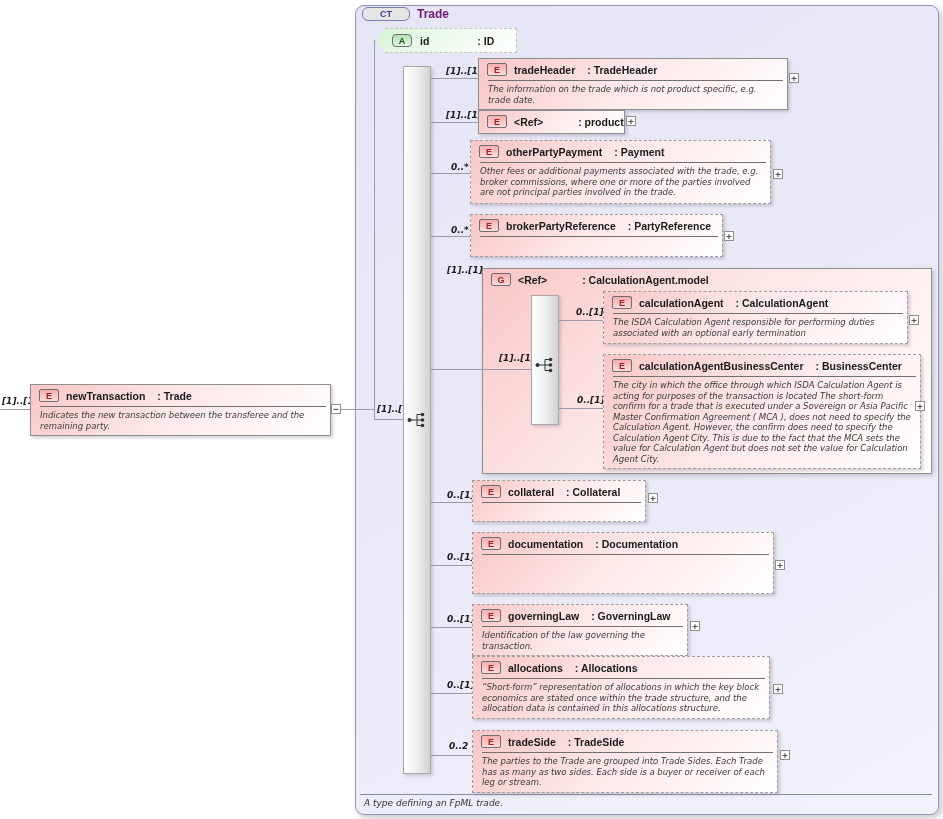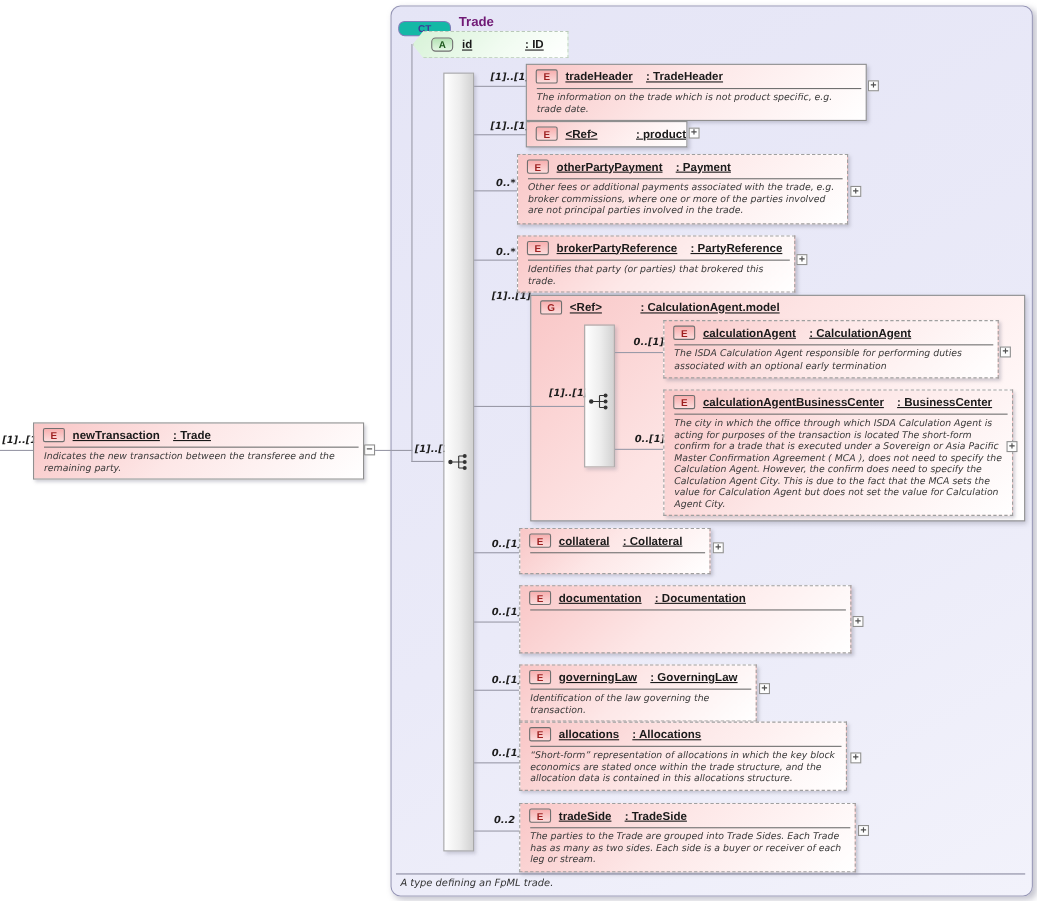--- a/index.html
+++ b/index.html
@@ -17,32 +17,32 @@
             border:1px solid #9595b5; border-radius:9px;
             box-shadow:3px 3px 6px rgba(110,110,135,.4); }
   .ct-header { position:absolute; left:362px; top:7px; display:flex; align-items:center; gap:7px; }
   .ct-title  { font:bold 12px "Liberation Sans",sans-serif; color:#701a75; }
   .ct-footer { position:absolute; left:364px; top:798px; font:italic 9px "DejaVu Sans",sans-serif; color:#333; }
 
   
   .badge { display:inline-flex; align-items:center; justify-content:center; flex:none;
            width:20px; height:13px; font:bold 9px "Liberation Sans",sans-serif;
            border:1px solid #6f6f6f; border-radius:2px; box-sizing:border-box; }
-  .badge.ct { width:48px; height:14px; background:#14b8a6; border-color:#7d7db8; color:#3c3c96; border-radius:6px;margin-top:12px; }
+  .badge.ct { width:48px; height:14px; background:#e5e5e5; border-color:#7d7db8; color:#3c3c96; border-radius:6px; }
   .badge.e  { background:linear-gradient(180deg,#f7aeae,#fcdcdc); color:#9c1f1f; }
   .badge.g  { background:linear-gradient(180deg,#f7aeae,#fcdcdc); color:#9c1f1f; }
   .badge.a  { background:linear-gradient(180deg,#b4e2b4,#e3f6e3); color:#1d581d; border-radius:4px; }
 
   
   .ebox { position:absolute; box-sizing:border-box;
           background:linear-gradient(135deg,#f9c6c6 0%,#fde7e7 45%,#ffffff 100%);
           border:1px solid #8f8f8f; box-shadow:2px 2px 3px rgba(120,120,140,.35); }
   .ebox.dashed { border:1px dashed #9f9f9f; }
   .el-title { display:flex; align-items:center; gap:7px; padding:4px 8px 2px 8px; white-space:nowrap; }
-  .el-name, .el-type { font:bold 10.5px "Liberation Sans",sans-serif; color:#1a1a1a;text-decoration:underline; }
+  .el-name, .el-type { font:bold 10.5px "Liberation Sans",sans-serif; color:#1a1a1a; }
   .el-type { margin-left:5px; }
   .el-type.gap  { margin-left:28px; }
   .el-type.gap2 { margin-left:40px;text-align:center; }
   .el-sep  { height:1px; background:#707070; margin:2px 4px 0 9px; }
   .el-desc { font:italic 8.5px/10.5px "DejaVu Sans",sans-serif; color:#3a3a3a; padding:3px 6px 4px 9px; }
 
   
   .gbox { position:absolute; box-sizing:border-box;
           background:linear-gradient(135deg,#f9c6c6 0%,#fde4e4 40%,#fff6f6 80%,#ffffff 100%);
           border:1px solid #8f8f8f; box-shadow:2px 2px 4px rgba(120,120,140,.35); }
@@ -165,21 +165,20 @@
   </div>
   <div class="plus" style="left:773px;top:169px">+</div>
 
   <div class="ebox dashed" style="left:470px;top:214px;width:253px;min-height:43px">
     <div class="el-title">
       <span class="badge e">E</span>
       <span class="el-name">brokerPartyReference</span>
       <span class="el-type">: PartyReference</span>
     </div>
     <div class="el-sep"></div>
-    <div class="el-desc">Identifies that party (or parties) that brokered this trade.</div>
   </div>
   <div class="plus" style="left:724px;top:231px">+</div>
 
   <div class="gbox" style="left:482px;top:268px;width:450px;height:206px">
     <div class="el-title">
       <span class="badge g">G</span>
       <span class="el-name">&lt;Ref&gt;</span>
       <span class="el-type gap">: CalculationAgent.model</span>
     </div>
   </div>

